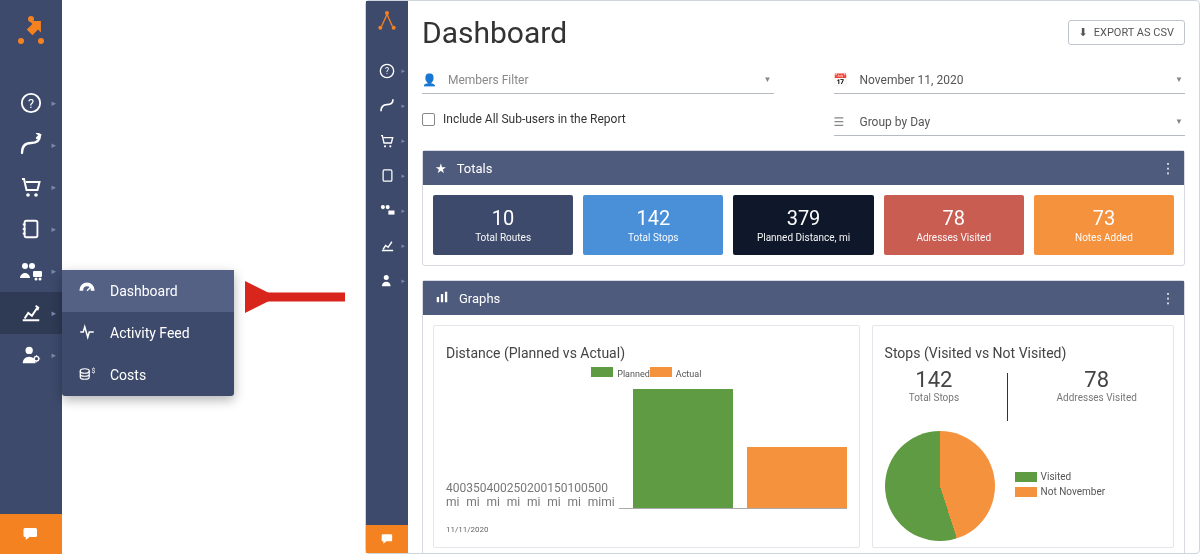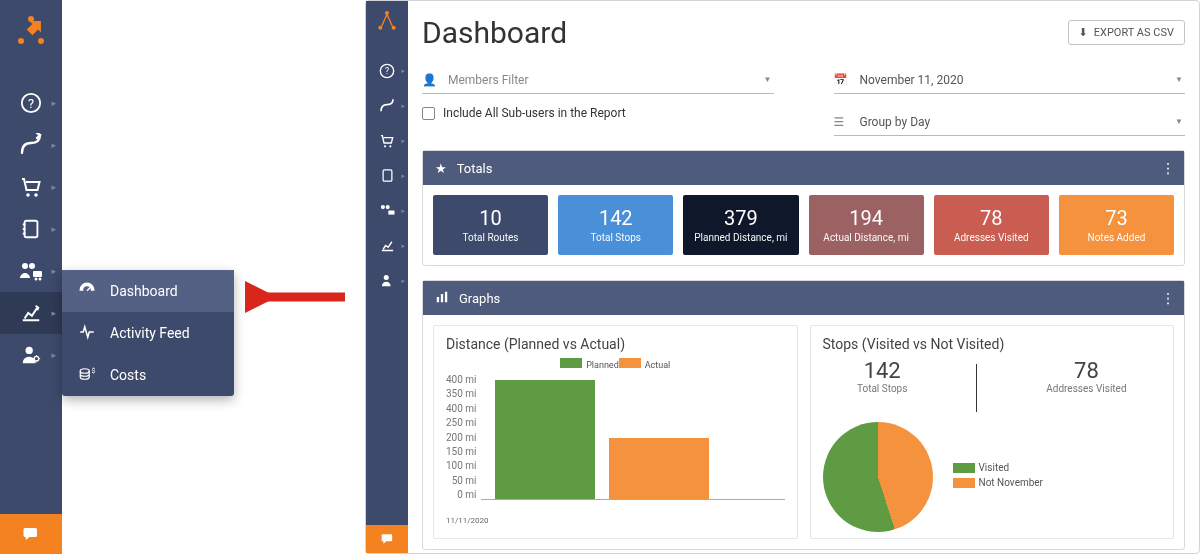--- a/index.html
+++ b/index.html
@@ -33,40 +33,40 @@
 .content { position: absolute; left: 42px; right: 0; top: 0; bottom: 0; padding: 14px 14px 0 14px; overflow: hidden; }
 .titlebar { display: flex; align-items: center; justify-content: space-between; }
 .title { font-size: 30px; font-weight: 400; color: #333; }
 .export { border: 1px solid #c0c4cc; border-radius: 3px; padding: 5px 10px; font-size: 11px; color: #555; background: #fff; display: flex; align-items: center; gap: 6px; }
 
 .controls { display: flex; gap: 60px; margin-top: 16px; font-size: 12px; color: #555; }
 .controls .col { flex: 1; }
 .field { display: flex; align-items: center; height: 28px; border-bottom: 1px solid #b6bac2; position: relative; }
 .field .ficon { width: 20px; color: #888; margin-right: 6px; }
 .field .drop { position: absolute; right: 2px; font-size: 8px; color: #888; }
-.checkline { display: flex; align-items: center; gap: 8px; margin-top: 12px; font-size: 12px; color: #333; }
+.checkline { display: flex; align-items: center; gap: 8px; margin-top: 18px; font-size: 12px; color: #333; }
 .checkline .cb { width: 13px; height: 13px; border: 1.6px solid #888; border-radius: 2px; }
 
 .card { border: 1px solid #d6dae0; border-radius: 3px; margin-top: 14px; }
 .cardhead { background: #4f5b7d; color: #fff; height: 34px; display: flex; align-items: center; padding: 0 12px; font-size: 13px; gap: 10px; position: relative; }
 .cardhead .dots { position: absolute; right: 10px; letter-spacing: -1px; font-size: 14px; }
 .cardbody { padding: 10px; display: flex; gap: 10px; }
 
 .stat { flex: 1; color: #fff; height: 60px; display: flex; flex-direction: column; align-items: center; justify-content: center; border-radius: 2px; }
 .stat .v { font-size: 20px; font-weight: 400; line-height: 1; }
 .stat .l { font-size: 10px; margin-top: 4px; opacity: .96; }
 
 .graphs-body { padding: 10px; display: flex; gap: 12px; }
 .gcard { flex: 1; border: 1px solid #e3e6eb; border-radius: 2px; padding: 10px 12px 6px; }
-.gcard .gtitle { font-size: 14px; color: #444; margin-bottom: 6px; }
+.gcard .gtitle { font-size: 14px; color: #444; margin-bottom: 6px; margin-top: 9px; }
 .glegend { display: flex; align-items: center; justify-content: center; font-size: 9px; color: #555; margin-bottom: 4px; }
 .sw { width: 22px; height: 10px; display: inline-block; margin-right: 4px; }
 
 .barchart { display: flex; height: 140px; }
-.yaxis { display: flex; flex-direction: column; justify-content: space-between; align-items: flex-end; font-size: 10px; color: #777; padding-right: 4px; height: 126px; }
+.yaxis { display: flex; flex-direction: row; justify-content: space-between; align-items: flex-end; font-size: 12px; color: #777; padding-right: 4px; height: 126px; }
 .plot { flex: 1; position: relative; border-bottom: 1px solid #aaa; height: 126px; display: flex; align-items: flex-end; gap: 0; }
 .bar { width: 100px; margin-left: 14px; }
 .xaxis { font-size: 8px; color: #666; margin-top: 2px; }
 .pstats { display: flex; flex: 1; justify-content: space-around; margin-top: 6px; }
 .pstat { text-align: center; color: #444; }
 .pstat .v { font-size: 22px; }
 .pstat .l { font-size: 10px; color: #777; }
 .divider { width: 1px; background: #333; height: 48px; margin: 6px 0 0; }
 .pie-wrap { display: flex; align-items: center; gap: 20px; margin-top: 10px; }
 .pie { width: 110px; height: 110px; border-radius: 50%; }
@@ -299,24 +299,20 @@
             <div class="v">10</div>
             <div class="l">Total Routes</div>
           </div>
           <div class="stat" style="background: rgb(74, 144, 217);">
             <div class="v">142</div>
             <div class="l">Total Stops</div>
           </div>
           <div class="stat" style="background: #0f172a;">
             <div class="v">379</div>
             <div class="l">Planned Distance, mi</div>
-          </div>
-          <div class="stat" style="background: rgb(156, 97, 99);">
-            <div class="v">194</div>
-            <div class="l">Actual Distance, mi</div>
           </div>
           <div class="stat" style="background: rgb(201, 93, 81);">
             <div class="v">78</div>
             <div class="l">Adresses Visited</div>
           </div>
           <div class="stat" style="background: rgb(245, 146, 62);">
             <div class="v">73</div>
             <div class="l">Notes Added</div>
           </div>
         </div>

